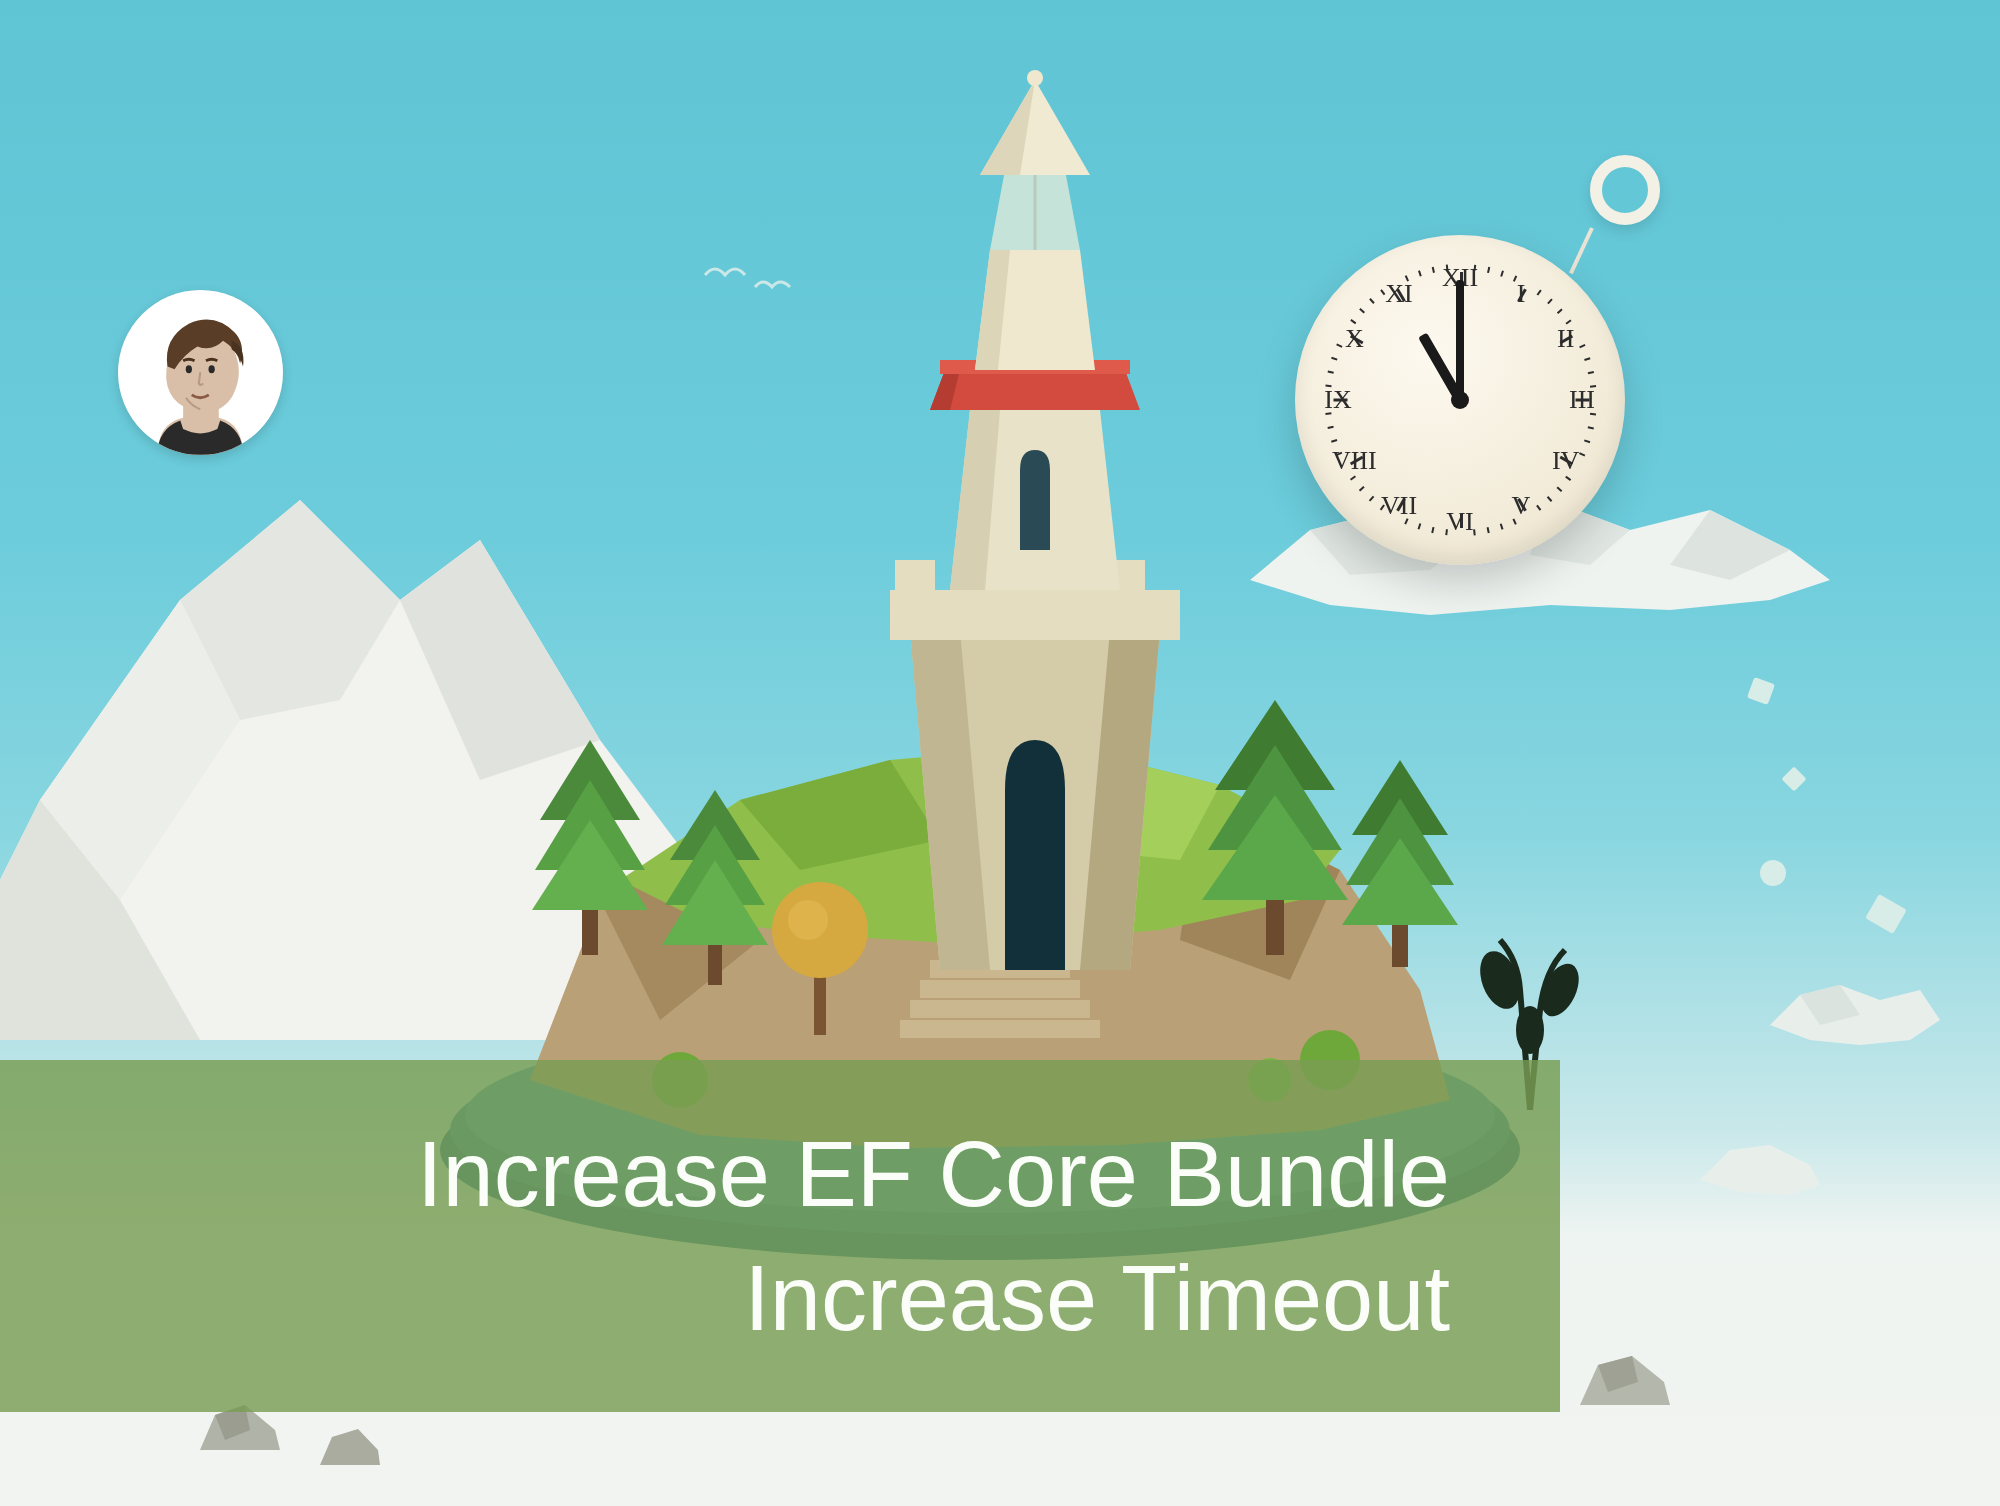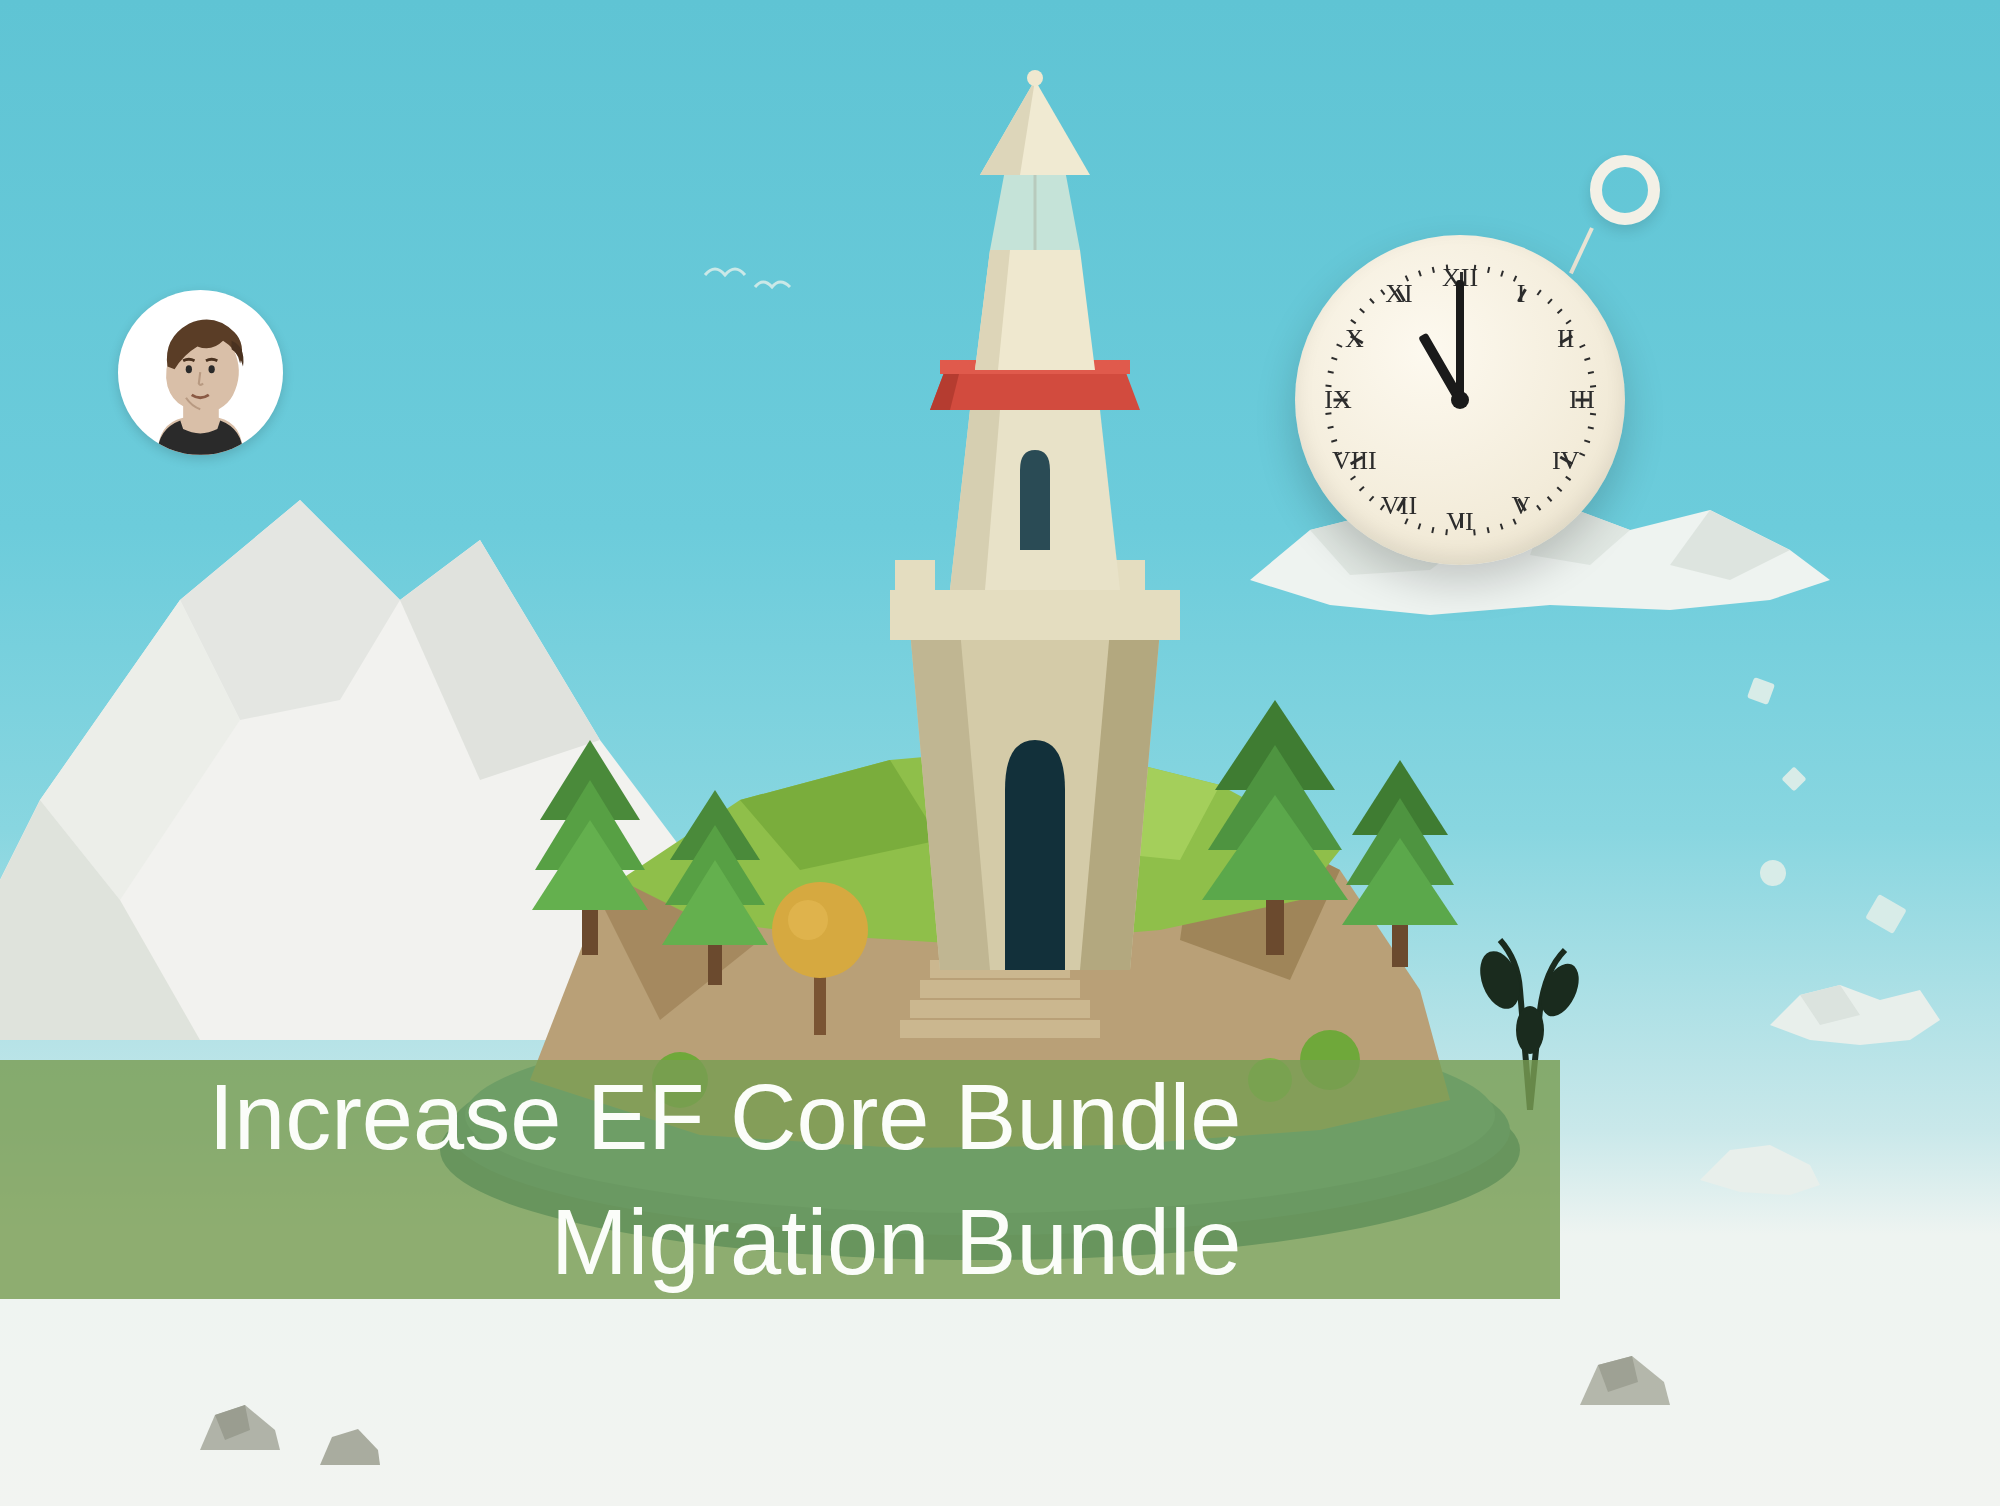--- a/index.html
+++ b/index.html
@@ -79,23 +79,23 @@
   .author-text {
     font-family: "Arial Narrow", Arial, sans-serif;
     font-weight: 300; letter-spacing: 0.22em;
     color: #f4f6f4; font-size: 75px; line-height: 1.05;
     text-shadow: 0 2px 6px rgba(0,0,0,0.08);
   }
   .author-text .line2 { letter-spacing: 0.24em; }
 
   
   .banner {
-    position:absolute; left:0; top:1060px; width:1560px; height:239px;
+    position:absolute; left:0; top:1060px; width:1560px; height:352px;
     background: rgba(121, 157, 83, 0.82);
-    display:flex; flex-direction:column; align-items:center; justify-content:center;
+    display:flex; flex-direction:column; align-items:flex-end; justify-content:center;
     padding-right: 110px;
   }
   .banner-text {
     color:#fbfdf9; font-size: 92px; font-weight: 400; text-align:right; line-height:1.35;
     font-family: "Segoe UI", -apple-system, sans-serif;
   }
 
   
   .birds { position:absolute; left:700px; top:255px; color:#e6f1ed; opacity:0.85; }
 
@@ -390,17 +390,17 @@
         <path d="M44 68 Q50 72 56 68" stroke="#8a5a44" stroke-width="2" fill="none"></path>
 
         <path d="M20 110 Q20 92 36 86 L38 92 Q50 98 62 92 L64 86 Q80 92 80 110 Z" fill="#2a2a2a"></path>
       </svg>
     </div>
   </div>
 
   <div class="banner">
     <div class="banner-text">
       <div>Increase EF Core Bundle</div>
-      <div>Migration Bundle</div>
+      <div>Increase Timeout</div>
     </div>
   </div>
 
 </div>
 
 </body></html>

